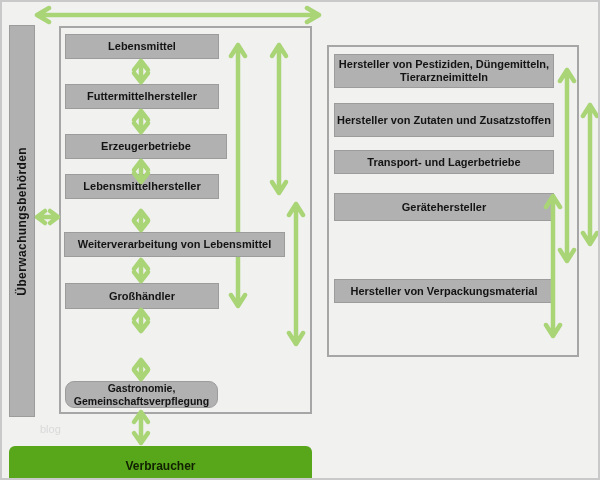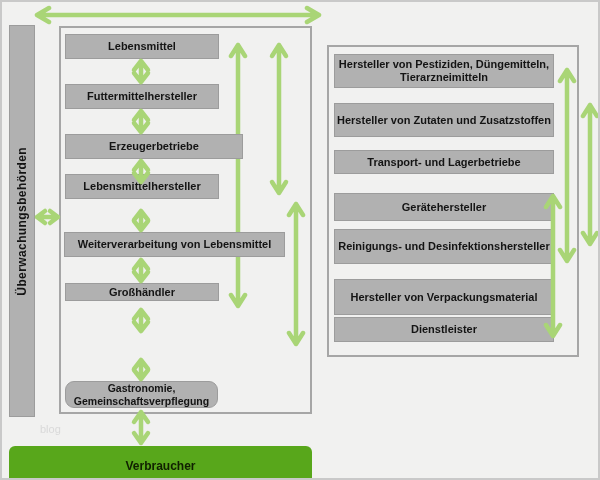--- a/index.html
+++ b/index.html
@@ -62,35 +62,33 @@
     </svg>
 
   <div class="regulator-bar">
     <span>Überwachungsbehörden</span>
   </div>
 
   <div class="frame" style="left:57px;top:24px;width:253px;height:388px;"></div>
 
   <div class="gbox" style="left:63px;top:32px;width:154px;height:25px;">Lebensmittel</div>
   <div class="gbox" style="left:63px;top:82px;width:154px;height:25px;">Futtermittelhersteller</div>
-  <div class="gbox" style="left:63px;top:132px;width:178px;height:25px;">Erzeugerbetriebe</div>
+  <div class="gbox" style="left:63px;top:132px;width:162px;height:25px;">Erzeugerbetriebe</div>
   <div class="gbox" style="left:63px;top:172px;width:154px;height:25px;">Lebensmittelhersteller</div>
   <div class="gbox" style="left:62px;top:230px;width:221px;height:25px;white-space:nowrap;">Weiterverarbeitung von Lebensmittel</div>
-  <div class="gbox" style="left:63px;top:281px;width:154px;height:18px;">Großhändler</div>
+  <div class="gbox" style="left:63px;top:281px;width:154px;height:26px;">Großhändler</div>
   <div class="gbox" style="left:63px;top:379px;width:153px;height:27px;font-size:10.5px;border-radius:9px;">Gastronomie, Gemeinschaftsverpflegung</div>
 
   <div class="frame" style="left:325px;top:43px;width:252px;height:312px;"></div>
 
   <div class="gbox" style="left:332px;top:52px;width:220px;height:34px;">Hersteller von Pestiziden, Düngemitteln, Tierarzneimitteln</div>
   <div class="gbox" style="left:332px;top:101px;width:220px;height:34px;">Hersteller von Zutaten und Zusatzstoffen</div>
   <div class="gbox" style="left:332px;top:148px;width:220px;height:24px;">Transport- und Lagerbetriebe</div>
   <div class="gbox" style="left:332px;top:191px;width:220px;height:28px;">Gerätehersteller</div>
-  <div class="gbox" style="left:332px;top:227px;width:220px;height:35px;">Reinigungs- und Desinfektionshersteller</div>
-  <div class="gbox" style="left:332px;top:277px;width:220px;height:36px;white-space:nowrap;">Hersteller von Verpackungsmaterial</div>
-  <div class="gbox" style="left:332px;top:315px;width:220px;height:25px;">Dienstleister</div>
+  <div class="gbox" style="left:332px;top:277px;width:220px;height:24px;white-space:nowrap;">Hersteller von Verpackungsmaterial</div>
 
   <div class="consumer">
     <span>Verbraucher</span>
   </div>
 
   <div class="watermark">blog</div>
 
   <svg class="arrow-layer over" width="600" height="480">
       <path d="M47 6 L35 13 L47 20 M35 13 L317 13 M305 6 L317 13 L305 20"></path>
       <path d="M43 209 L35 215 L43 221 M35 215 L56 215 M48 209 L56 215 L48 221"></path>

